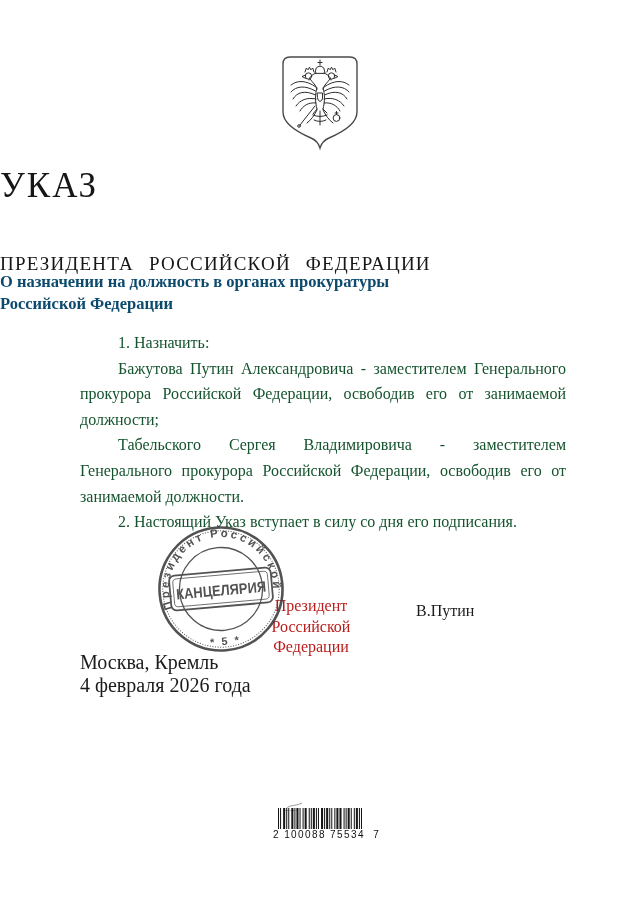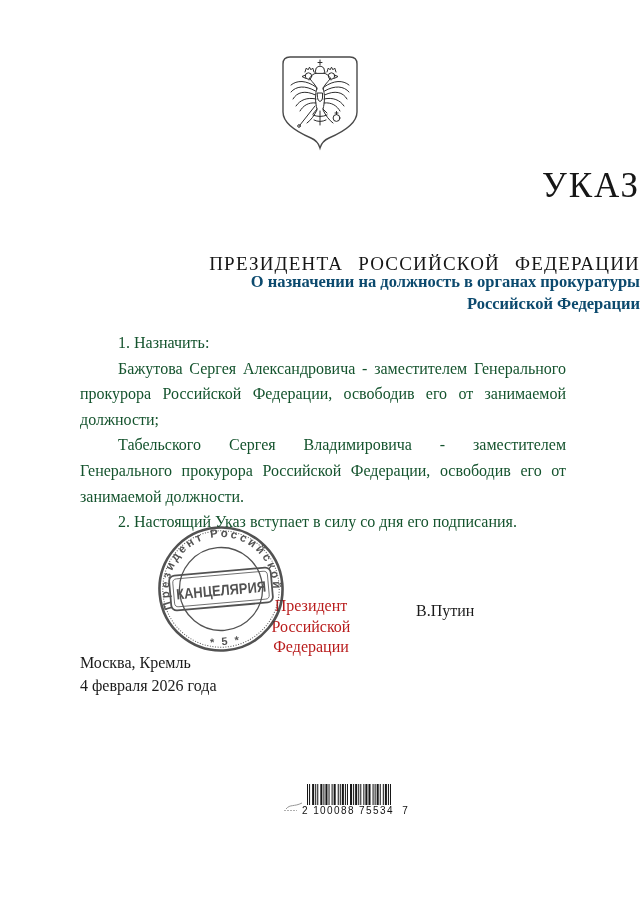--- a/index.html
+++ b/index.html
@@ -5,21 +5,21 @@
   html,body{margin:0;padding:0;background:#ffffff;}
   .page{
     position:relative;
     width:640px;height:905px;
     background:#ffffff;
     font-family:"Liberation Serif","DejaVu Serif",serif;
     color:#1d1d1d;
     overflow:hidden;
   }
   .abs{position:absolute;}
-  .centered{left:0;right:0;text-align:right;}
+  .centered{left:0;right:0;text-align:left;}
 
   .emblem{left:279px;top:54px;width:82px;height:98px;}
 
   .decree-title{
     top:166px;
     font-size:35px;
     letter-spacing:2px;
     color:#161616;
   }
   .decree-subtitle{
@@ -52,27 +52,27 @@
     font-size:16px;line-height:20.5px;
     text-align:center;color:#b91c1c;
   }
   .sig-name{
     left:416px;top:602px;
     font-size:16px;color:#1b1b1b;
   }
 
   .footer-block{
     left:80px;top:651px;
-    font-size:16px;line-height:23.3px;
+    font-size:20px;line-height:23.3px;
     color:#1b1b1b;
   }
 
   .smudge{left:283px;top:801px;}
 
-  .barcode{left:278px;top:784px;width:86px;margin-left:29px;}
+  .barcode{left:278px;top:808px;width:86px;}
   .barcode svg{display:block;}
   .barcode-digits{
     margin-left:-5px;width:96px;
     font-family:"Liberation Sans","DejaVu Sans",sans-serif;
     font-size:10px;letter-spacing:1.4px;
     white-space:pre;color:#111;
     text-align:center;margin-top:0px;
   }
 
   .stamp-ink{opacity:.88;}
@@ -145,21 +145,21 @@
   <div class="abs centered decree-title">УКАЗ</div>
   <div class="abs centered decree-subtitle">ПРЕЗИДЕНТА РОССИЙСКОЙ ФЕДЕРАЦИИ</div>
 
   <div class="abs centered subject">
     <div>О назначении на должность в органах прокуратуры</div>
     <div>Российской Федерации</div>
   </div>
 
   <div class="abs body-text">
     <p>1. Назначить:</p>
-    <p>Бажутова Сергея Александровича - заместителем Генерального прокурора Российской Федерации, освободив его от занимаемой должности;</p>
+    <p>Бажутова Путин Александровича - заместителем Генерального прокурора Российской Федерации, освободив его от занимаемой должности;</p>
     <p>Табельского Сергея Владимировича - заместителем Генерального прокурора Российской Федерации, освободив его от занимаемой должности.</p>
     <p>2. Настоящий Указ вступает в силу со дня его подписания.</p>
   </div>
 
   <div class="abs sig-position">
     <div>Президент</div>
     <div>Российской Федерации</div>
   </div>
   <div class="abs sig-name">В.Путин</div>
 

